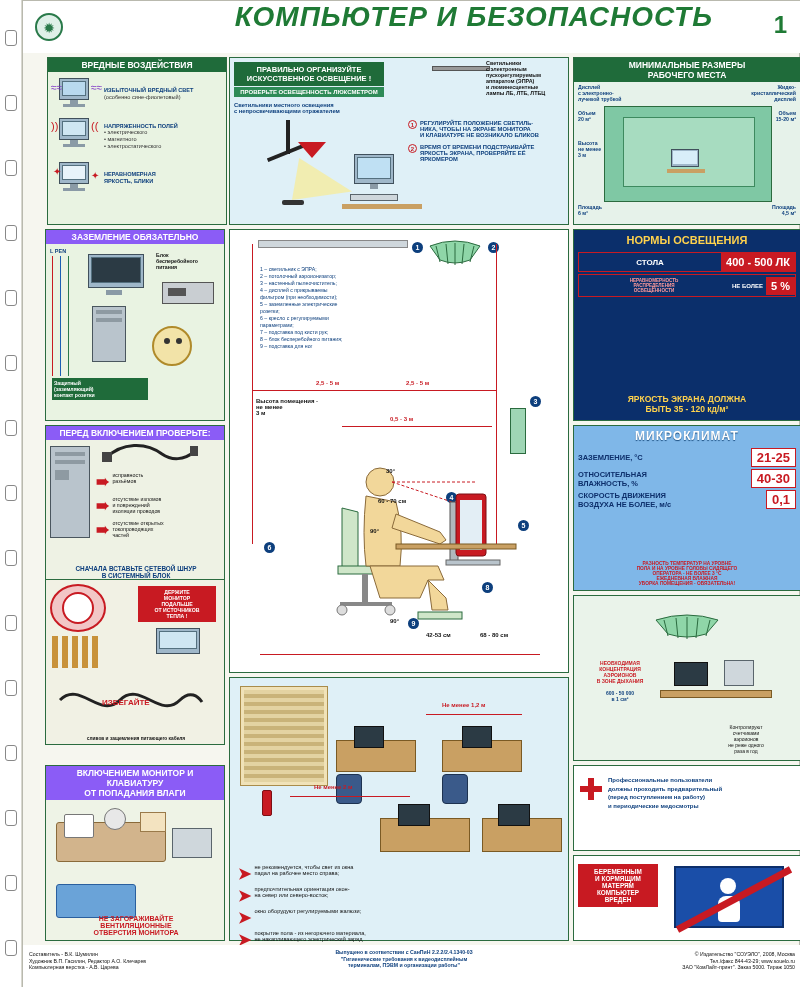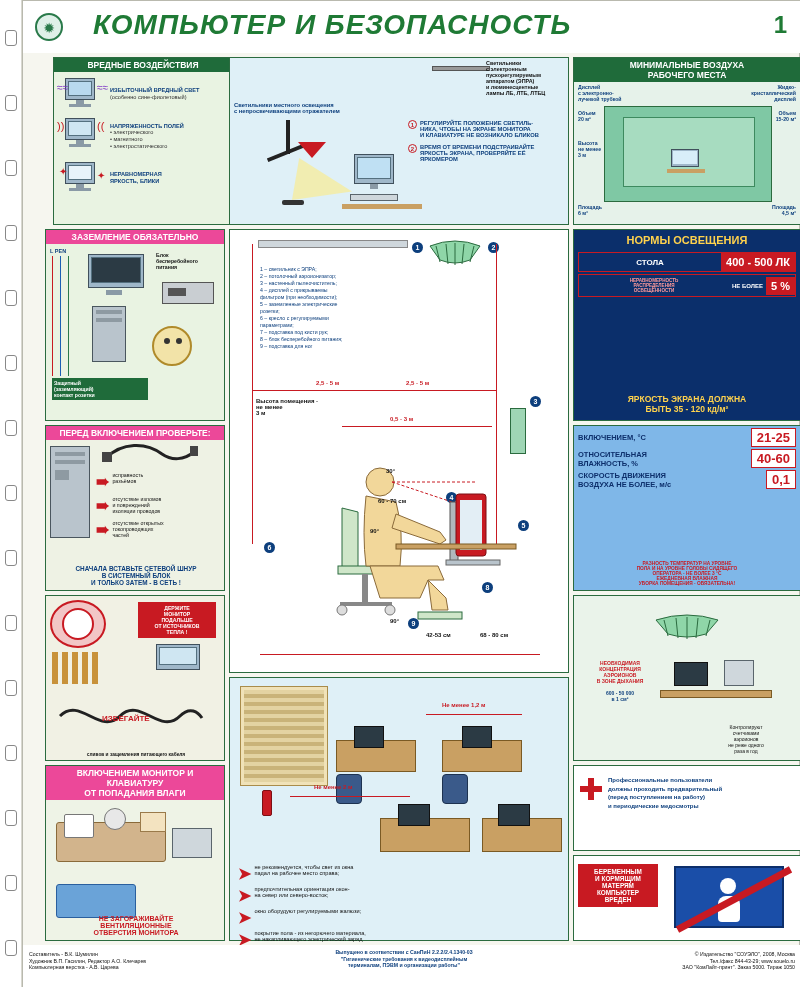--- a/index.html
+++ b/index.html
@@ -34,60 +34,60 @@
   .header {
     position: absolute; left: 0; top: 0; width: 778px; height: 52px;
     background: #ffffff;
   }
   .logo {
     position: absolute; left: 12px; top: 12px; width: 28px; height: 28px;
     border-radius: 50%; background: #dff0e8; border: 2px solid #2a7a4a;
     color: #2a7a4a; font-size: 14px; text-align: center; line-height: 26px;
   }
   .main-title {
-    position: absolute; left: 70px; top: 8px; width: 620px;
-    text-align: left;
+    position: absolute; left: 70px; top: 0; width: 620px;
+    text-align: right;
     font-size: 28px; font-weight: bold; font-style: italic;
     color: #1f7a35; letter-spacing: 1px;
   }
   .page-num {
     position: absolute; right: 14px; top: 10px;
     font-size: 24px; font-weight: bold; color: #1f7a35;
   }
   
   .panel { position: absolute; border: 1px solid #2b6b3f; background: #e9f3e2; }
   .panel-title {
     font-size: 8.5px; font-weight: bold; color: #ffffff;
     background: #1f6b3a; padding: 2px 4px; text-align: center;
   }
-  .ttl-dark { background: #ec4899; }
+  .ttl-dark { background: #8b5cf6; }
 
   
   .monitor { background: #9fb7c9; border: 1px solid #40505c; }
   .mon-screen { background: #cfe6f2; border: 1px solid #54707f; }
   .cpu { background: #b9c4cc; border: 1px solid #4a565e; }
   .kbd { background: #cfd7dc; border: 1px solid #5a656c; }
   .arrow-r { color: #c81a22; font-weight: bold; }
 
   
-  #panelA { left: 30px; top: 56px; width: 180px; height: 168px; }
+  #panelA { left: 24px; top: 56px; width: 180px; height: 168px; }
   .itemrow { display:flex; gap:3px; padding:2px 3px; align-items:center; }
   .itemtxt { font-size:5.6px; line-height:1.2; color:#0d3f7d; font-weight:bold; }
 
   
   #panelB { left: 206px; top: 56px; width: 340px; height: 168px; background:#dff0f7; }
   
   #panelC { left: 550px; top: 56px; width: 228px; height: 168px; background:#e6f2ea; }
 
   
   #panelD { left: 22px; top: 228px; width: 180px; height: 192px; background:#e9f3e2; }
   
   #panelE { left: 22px; top: 424px; width: 180px; height: 166px; background:#eef2e4; }
   
-  #panelF { left: 22px; top: 594px; width: 180px; height: 166px; background:#f1f1e4; }
+  #panelF { left: 22px; top: 578px; width: 180px; height: 166px; background:#f1f1e4; }
   
   #panelG { left: 22px; top: 764px; width: 180px; height: 176px; background:#eef3e6; }
 
   
   #panelCenter { left: 206px; top: 228px; width: 340px; height: 444px; background:#ffffff; border:1px solid #2b6b3f; }
   
   #panelRoom { left: 206px; top: 676px; width: 340px; height: 264px; background:#dff0f7; }
 
   
   #panelH { left: 550px; top: 228px; width: 228px; height: 192px; background:#0b2f6b; }
@@ -190,20 +190,25 @@
           </div>
           <div class="itemtxt">
             <span>НЕРАВНОМЕРНАЯ</span><br>
             <span>ЯРКОСТЬ, БЛИКИ</span>
           </div>
         </div>
       </div>
     </div>
 
     <div class="panel" id="panelB">
+      <div style="position:absolute;left:4px;top:4px;width:150px;">
+        <div style="background:#1f6b3a;color:#fff;font-weight:bold;font-size:7.5px;padding:3px;white-space:pre-line;text-align:center">ПРАВИЛЬНО ОРГАНИЗУЙТЕ
+ИСКУССТВЕННОЕ ОСВЕЩЕНИЕ !</div>
+        <div style="background:#2e8b57;color:#fff;font-weight:bold;font-size:6px;padding:2px;text-align:center;margin-top:1px">ПРОВЕРЬТЕ ОСВЕЩЕННОСТЬ ЛЮКСМЕТРОМ</div>
+      </div>
       <div style="position:absolute;left:4px;top:44px;width:160px;font-size:5.8px;color:#0d3f7d;font-weight:bold;white-space:pre-line">Светильники местного освещения
 с непросвечивающими отражателем</div>
 
       <div style="position:absolute;left:22px;top:62px;width:120px;height:100px">
         <div style="position:absolute;left:34px;top:0;width:4px;height:34px;background:#222"></div>
         <div style="position:absolute;left:14px;top:30px;width:44px;height:4px;background:#222;transform:rotate(-22deg)"></div>
         <div style="position:absolute;left:46px;top:22px;width:0;height:0;border-left:14px solid transparent;border-right:14px solid transparent;border-top:16px solid #c81a22"></div>
         <div style="position:absolute;left:30px;top:80px;width:22px;height:5px;background:#333;border-radius:2px"></div>
         <div style="position:absolute;left:40px;top:38px;width:60px;height:42px;background:rgba(255,235,120,.55);clip-path:polygon(12% 0,100% 80%,0 100%)"></div>
       </div>
@@ -236,21 +241,21 @@
         <div style="display:flex;gap:3px">
           <span class="box-num">2</span>
           <span style="font-size:5.8px;font-weight:bold;color:#0d3f7d;white-space:pre-line">ВРЕМЯ ОТ ВРЕМЕНИ ПОДСТРАИВАЙТЕ
 ЯРКОСТЬ ЭКРАНА, ПРОВЕРЯЙТЕ ЕЁ
 ЯРКОМЕРОМ</span>
         </div>
       </div>
     </div>
 
     <div class="panel" id="panelC">
-      <div class="panel-title" style="white-space:pre-line">МИНИМАЛЬНЫЕ ВОЗДУХА
+      <div class="panel-title" style="white-space:pre-line">МИНИМАЛЬНЫЕ РАЗМЕРЫ
 РАБОЧЕГО МЕСТА</div>
       <div style="position:absolute;left:4px;top:26px;width:64px;font-size:5.2px;color:#0d3f7d;font-weight:bold;white-space:pre-line">Дисплей
 с электронно-
 лучевой трубкой</div>
       <div style="position:absolute;right:4px;top:26px;width:74px;text-align:right;font-size:5.2px;color:#0d3f7d;font-weight:bold;white-space:pre-line">Жидко-
 кристаллический
 дисплей</div>
 
       <div style="position:absolute;left:30px;top:48px;width:168px;height:96px;background:#7fc8a4;border:1px solid #2b6b3f">
         <div style="position:absolute;left:18px;top:10px;width:132px;height:70px;background:#a7dcc0;border:1px solid #3d8a5f"></div>
@@ -533,28 +538,29 @@
 РАСПРЕДЕЛЕНИЯ
 ОСВЕЩЁННОСТИ</span>
         <span style="color:#fff;font-size:6px;font-weight:bold;padding:0 3px">НЕ БОЛЕЕ</span>
         <span class="norm-val">5 %</span>
       </div>
       <div style="position:absolute;left:0;bottom:6px;width:100%;text-align:center;color:#ffd24d;font-size:8.5px;font-weight:bold;white-space:pre-line">ЯРКОСТЬ ЭКРАНА ДОЛЖНА
 БЫТЬ 35 - 120 кд/м²</div>
     </div>
 
     <div class="panel" id="panelI">
+      <div style="text-align:center;color:#ffffff;font-size:12px;font-weight:bold;padding:3px 0;letter-spacing:1px;text-shadow:0 1px 1px #1a4e80">МИКРОКЛИМАТ</div>
       <div class="micro-row">
-        <span class="micro-lbl" style="white-space:pre-line">ВКЛЮЧЕНИЕМ, °С</span>
+        <span class="micro-lbl" style="white-space:pre-line">ЗАЗЕМЛЕНИЕ, °С</span>
         <span class="micro-val">21-25</span>
       </div>
       <div class="micro-row">
         <span class="micro-lbl" style="white-space:pre-line">ОТНОСИТЕЛЬНАЯ
 ВЛАЖНОСТЬ, %</span>
-        <span class="micro-val">40-60</span>
+        <span class="micro-val">40-30</span>
       </div>
       <div class="micro-row">
         <span class="micro-lbl" style="white-space:pre-line">СКОРОСТЬ ДВИЖЕНИЯ
 ВОЗДУХА НЕ БОЛЕЕ, м/с</span>
         <span class="micro-val">0,1</span>
       </div>
       <div style="position:absolute;left:0;bottom:4px;width:100%;text-align:center;color:#c81a22;font-size:4.8px;font-weight:bold;white-space:pre-line">РАЗНОСТЬ ТЕМПЕРАТУР НА УРОВНЕ
 ПОЛА И НА УРОВНЕ ГОЛОВЫ СИДЯЩЕГО
 ОПЕРАТОРА - НЕ БОЛЕЕ 3 °С
 ЕЖЕДНЕВНАЯ ВЛАЖНАЯ

